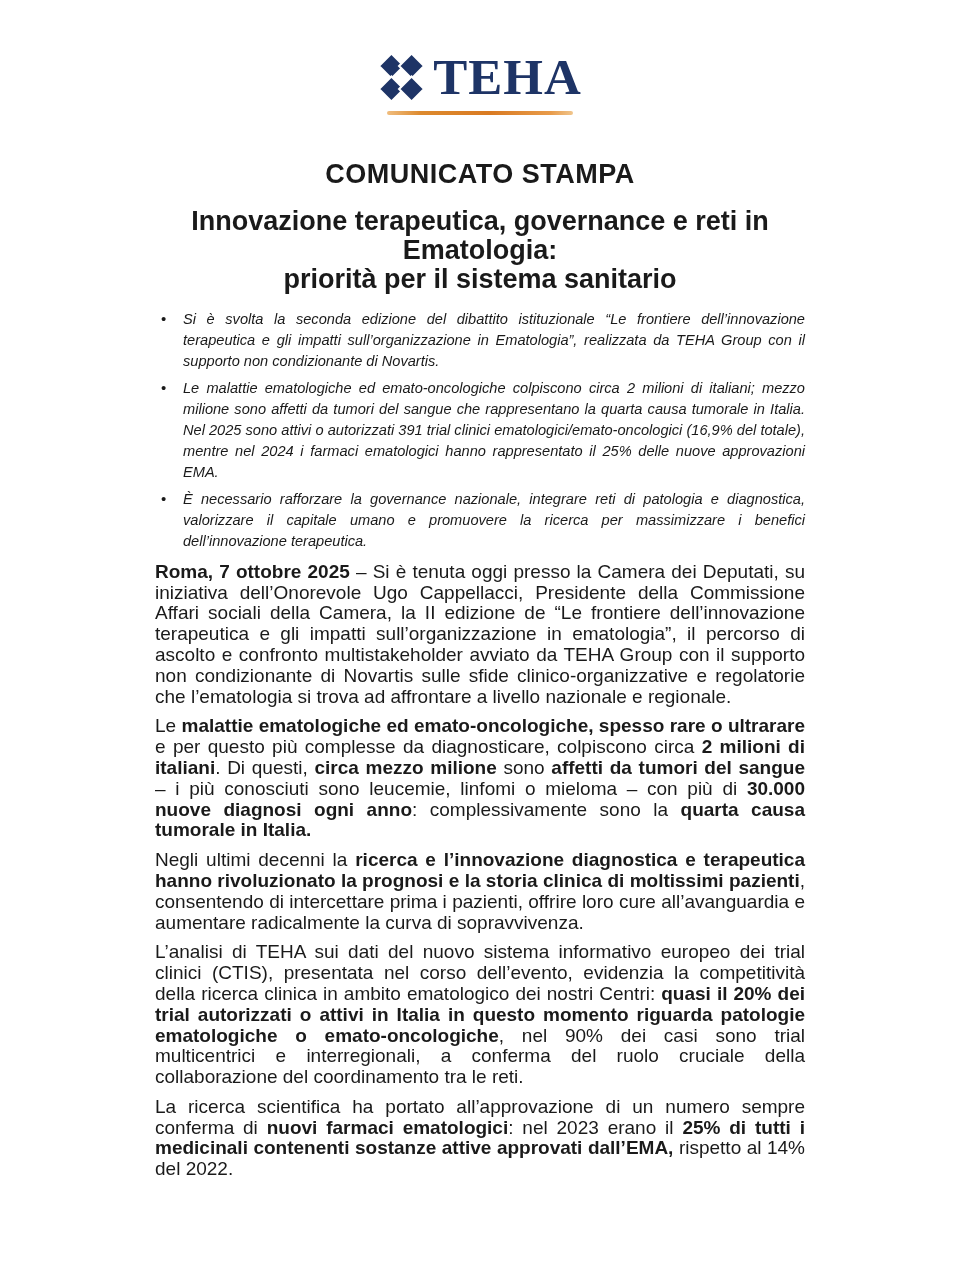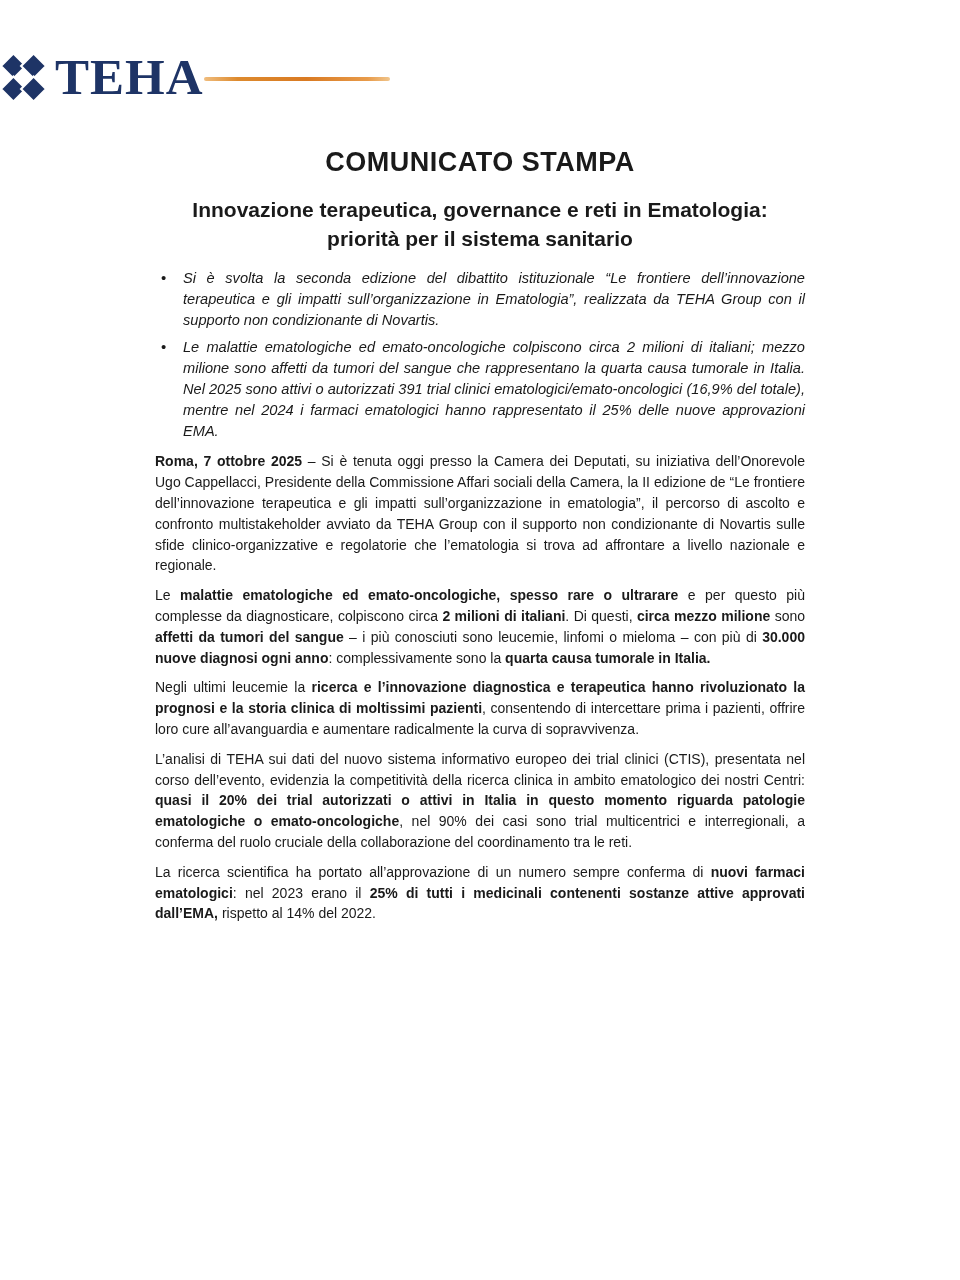--- a/index.html
+++ b/index.html
@@ -22,21 +22,23 @@
     padding-top: 52px;
   }
   .content {
     width: 650px;
     margin: 0 auto;
   }
 
   
   .logo-block {
     display: flex;
+    flex-direction: column;
     align-items: center;
+    gap: 6px;
   }
   .logo-row {
     display: flex;
     align-items: center;
     gap: 8px;
   }
   .logo-mark {
     display: block;
     width: 47px;
     height: 51px;
@@ -62,21 +64,21 @@
     margin: 44px 0 0 0;
     text-align: center;
     font-size: 27px;
     font-weight: bold;
     color: #1a1a1a;
     letter-spacing: 0.5px;
   }
   .doc-subtitle {
     margin: 17px 0 0 0;
     text-align: center;
-    font-size: 21px;
+    font-size: 27px;
     line-height: 29px;
     font-weight: bold;
     color: #1a1a1a;
     white-space: pre-line;
   }
 
   
   .highlights {
     margin: 15px 0 0 0;
     padding: 0;
@@ -100,21 +102,21 @@
     font-style: normal;
     font-size: 15px;
   }
 
   
   .body-paragraphs {
     margin-top: 10px;
   }
   .body-paragraphs p {
     margin: 0 0 9px 0;
-    font-size: 14px;
+    font-size: 19px;
     line-height: 20.8px;
     text-align: justify;
   }
   b { font-weight: bold; }
 </style>
 </head>
 <body>
 
 <div class="page">
 
@@ -134,24 +136,25 @@
   <main class="content">
 
     <h1 class="doc-title">COMUNICATO STAMPA</h1>
 
     <h2 class="doc-subtitle">Innovazione terapeutica, governance e reti in Ematologia:
 priorità per il sistema sanitario</h2>
 
     <ul class="highlights">
         <li><span>Si è svolta la seconda edizione del dibattito istituzionale “Le frontiere dell’innovazione terapeutica e gli impatti sull’organizzazione in Ematologia”, realizzata da TEHA Group con il supporto non condizionante di Novartis.</span></li>
         <li><span>Le malattie ematologiche ed emato-oncologiche colpiscono circa 2 milioni di italiani; mezzo milione sono affetti da tumori del sangue che rappresentano la quarta causa tumorale in Italia. Nel 2025 sono attivi o autorizzati 391 trial clinici ematologici/emato-oncologici (16,9% del totale), mentre nel 2024 i farmaci ematologici hanno rappresentato il 25% delle nuove approvazioni EMA.</span></li>
+        <li><span>È necessario rafforzare la governance nazionale, integrare reti di patologia e diagnostica, valorizzare il capitale umano e promuovere la ricerca per massimizzare i benefici dell’innovazione terapeutica.</span></li>
       </ul>
 
     <section class="body-paragraphs">
         <p><b>Roma, 7 ottobre 2025</b><span> – Si è tenuta oggi presso la Camera dei Deputati, su iniziativa dell’Onorevole Ugo Cappellacci, Presidente della Commissione Affari sociali della Camera, la II edizione de “Le frontiere dell’innovazione terapeutica e gli impatti sull’organizzazione in ematologia”, il percorso di ascolto e confronto multistakeholder avviato da TEHA Group con il supporto non condizionante di Novartis sulle sfide clinico-organizzative e regolatorie che l’ematologia si trova ad affrontare a livello nazionale e regionale.</span></p>
         <p><span>Le </span><b>malattie ematologiche ed emato-oncologiche, spesso rare o ultrarare</b><span> e per questo più complesse da diagnosticare, colpiscono circa </span><b>2 milioni di italiani</b><span>. Di questi, </span><b>circa mezzo milione</b><span> sono </span><b>affetti da tumori del sangue</b><span> – i più conosciuti sono leucemie, linfomi o mieloma – con più di </span><b>30.000 nuove diagnosi ogni anno</b><span>: complessivamente sono la </span><b>quarta causa tumorale in Italia.</b></p>
-        <p><span>Negli ultimi leucemie la </span><b>ricerca e l’innovazione diagnostica e terapeutica hanno rivoluzionato la prognosi e la storia clinica di moltissimi pazienti</b><span>, consentendo di intercettare prima i pazienti, offrire loro cure all’avanguardia e aumentare radicalmente la curva di sopravvivenza.</span></p>
+        <p><span>Negli ultimi decenni la </span><b>ricerca e l’innovazione diagnostica e terapeutica hanno rivoluzionato la prognosi e la storia clinica di moltissimi pazienti</b><span>, consentendo di intercettare prima i pazienti, offrire loro cure all’avanguardia e aumentare radicalmente la curva di sopravvivenza.</span></p>
         <p><span>L’analisi di TEHA sui dati del nuovo sistema informativo europeo dei trial clinici (CTIS), presentata nel corso dell’evento, evidenzia la competitività della ricerca clinica in ambito ematologico dei nostri Centri: </span><b>quasi il 20% dei trial autorizzati o attivi in Italia in questo momento riguarda patologie ematologiche o emato-oncologiche</b><span>, nel 90% dei casi sono trial multicentrici e interregionali, a conferma del ruolo cruciale della collaborazione del coordinamento tra le reti.</span></p>
         <p><span>La ricerca scientifica ha portato all’approvazione di un numero sempre conferma di </span><b>nuovi farmaci ematologici</b><span>: nel 2023 erano il </span><b>25% di tutti i medicinali contenenti sostanze attive approvati dall’EMA,</b><span> rispetto al 14% del 2022.</span></p>
       </section>
 
   </main>
 </div>
 
 </body></html>

